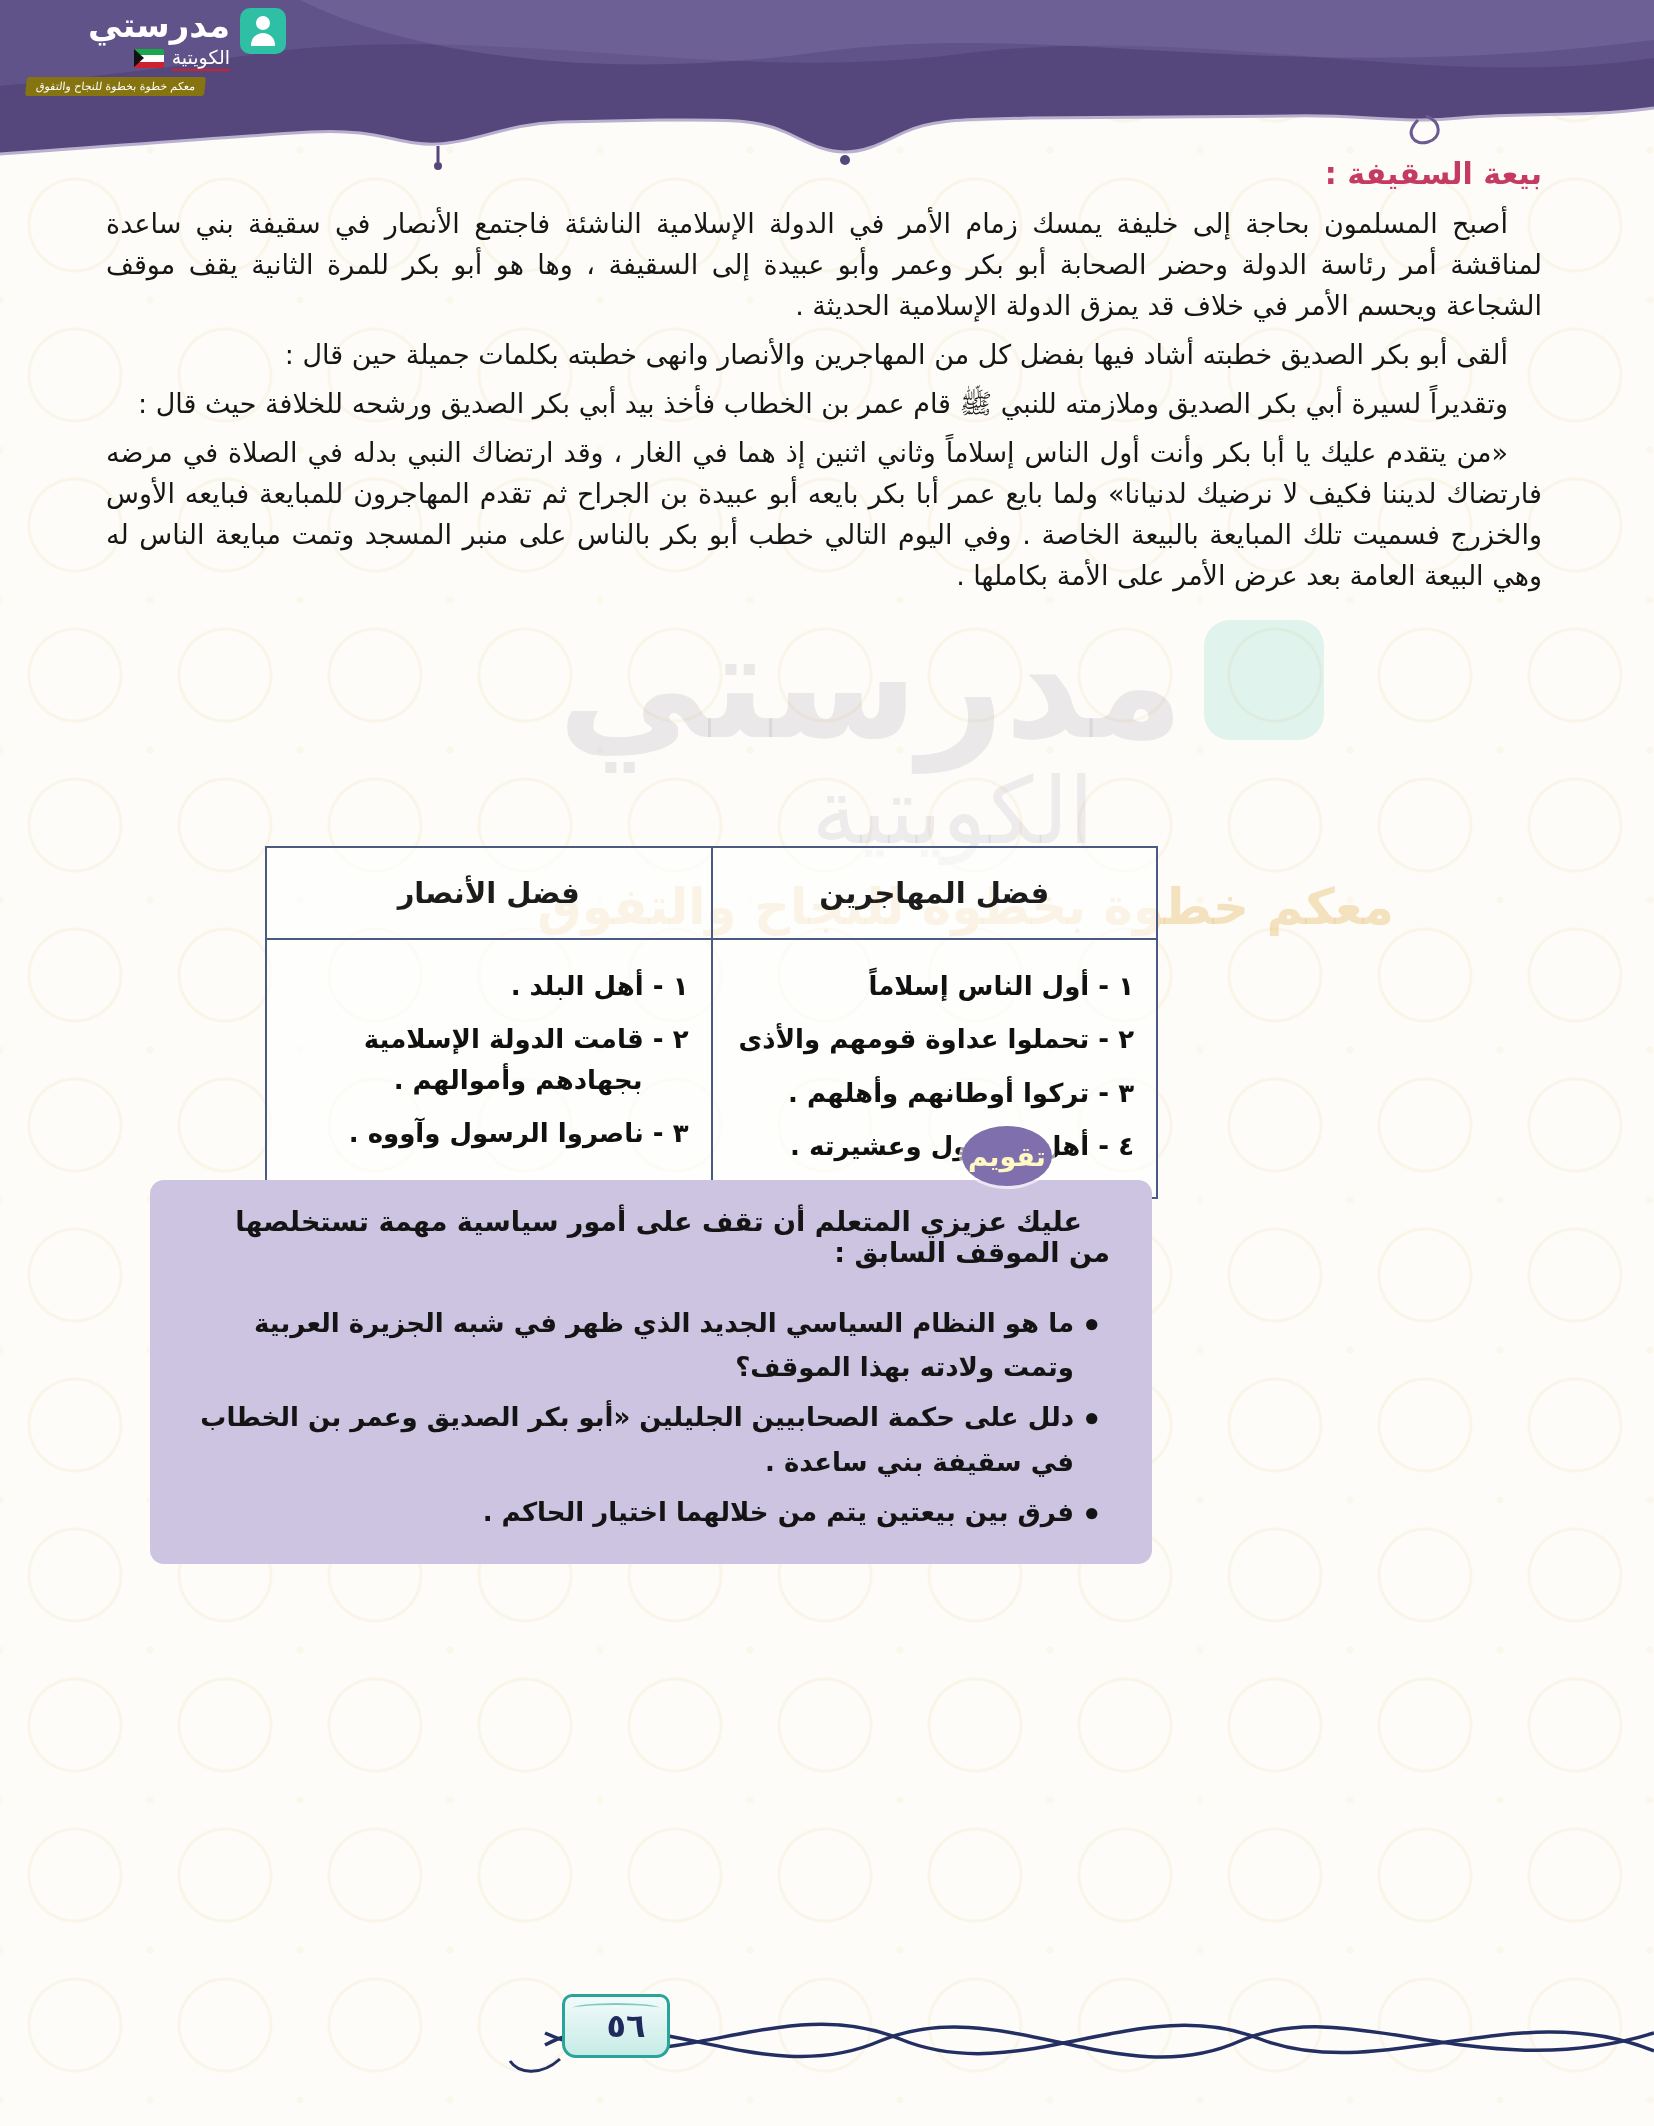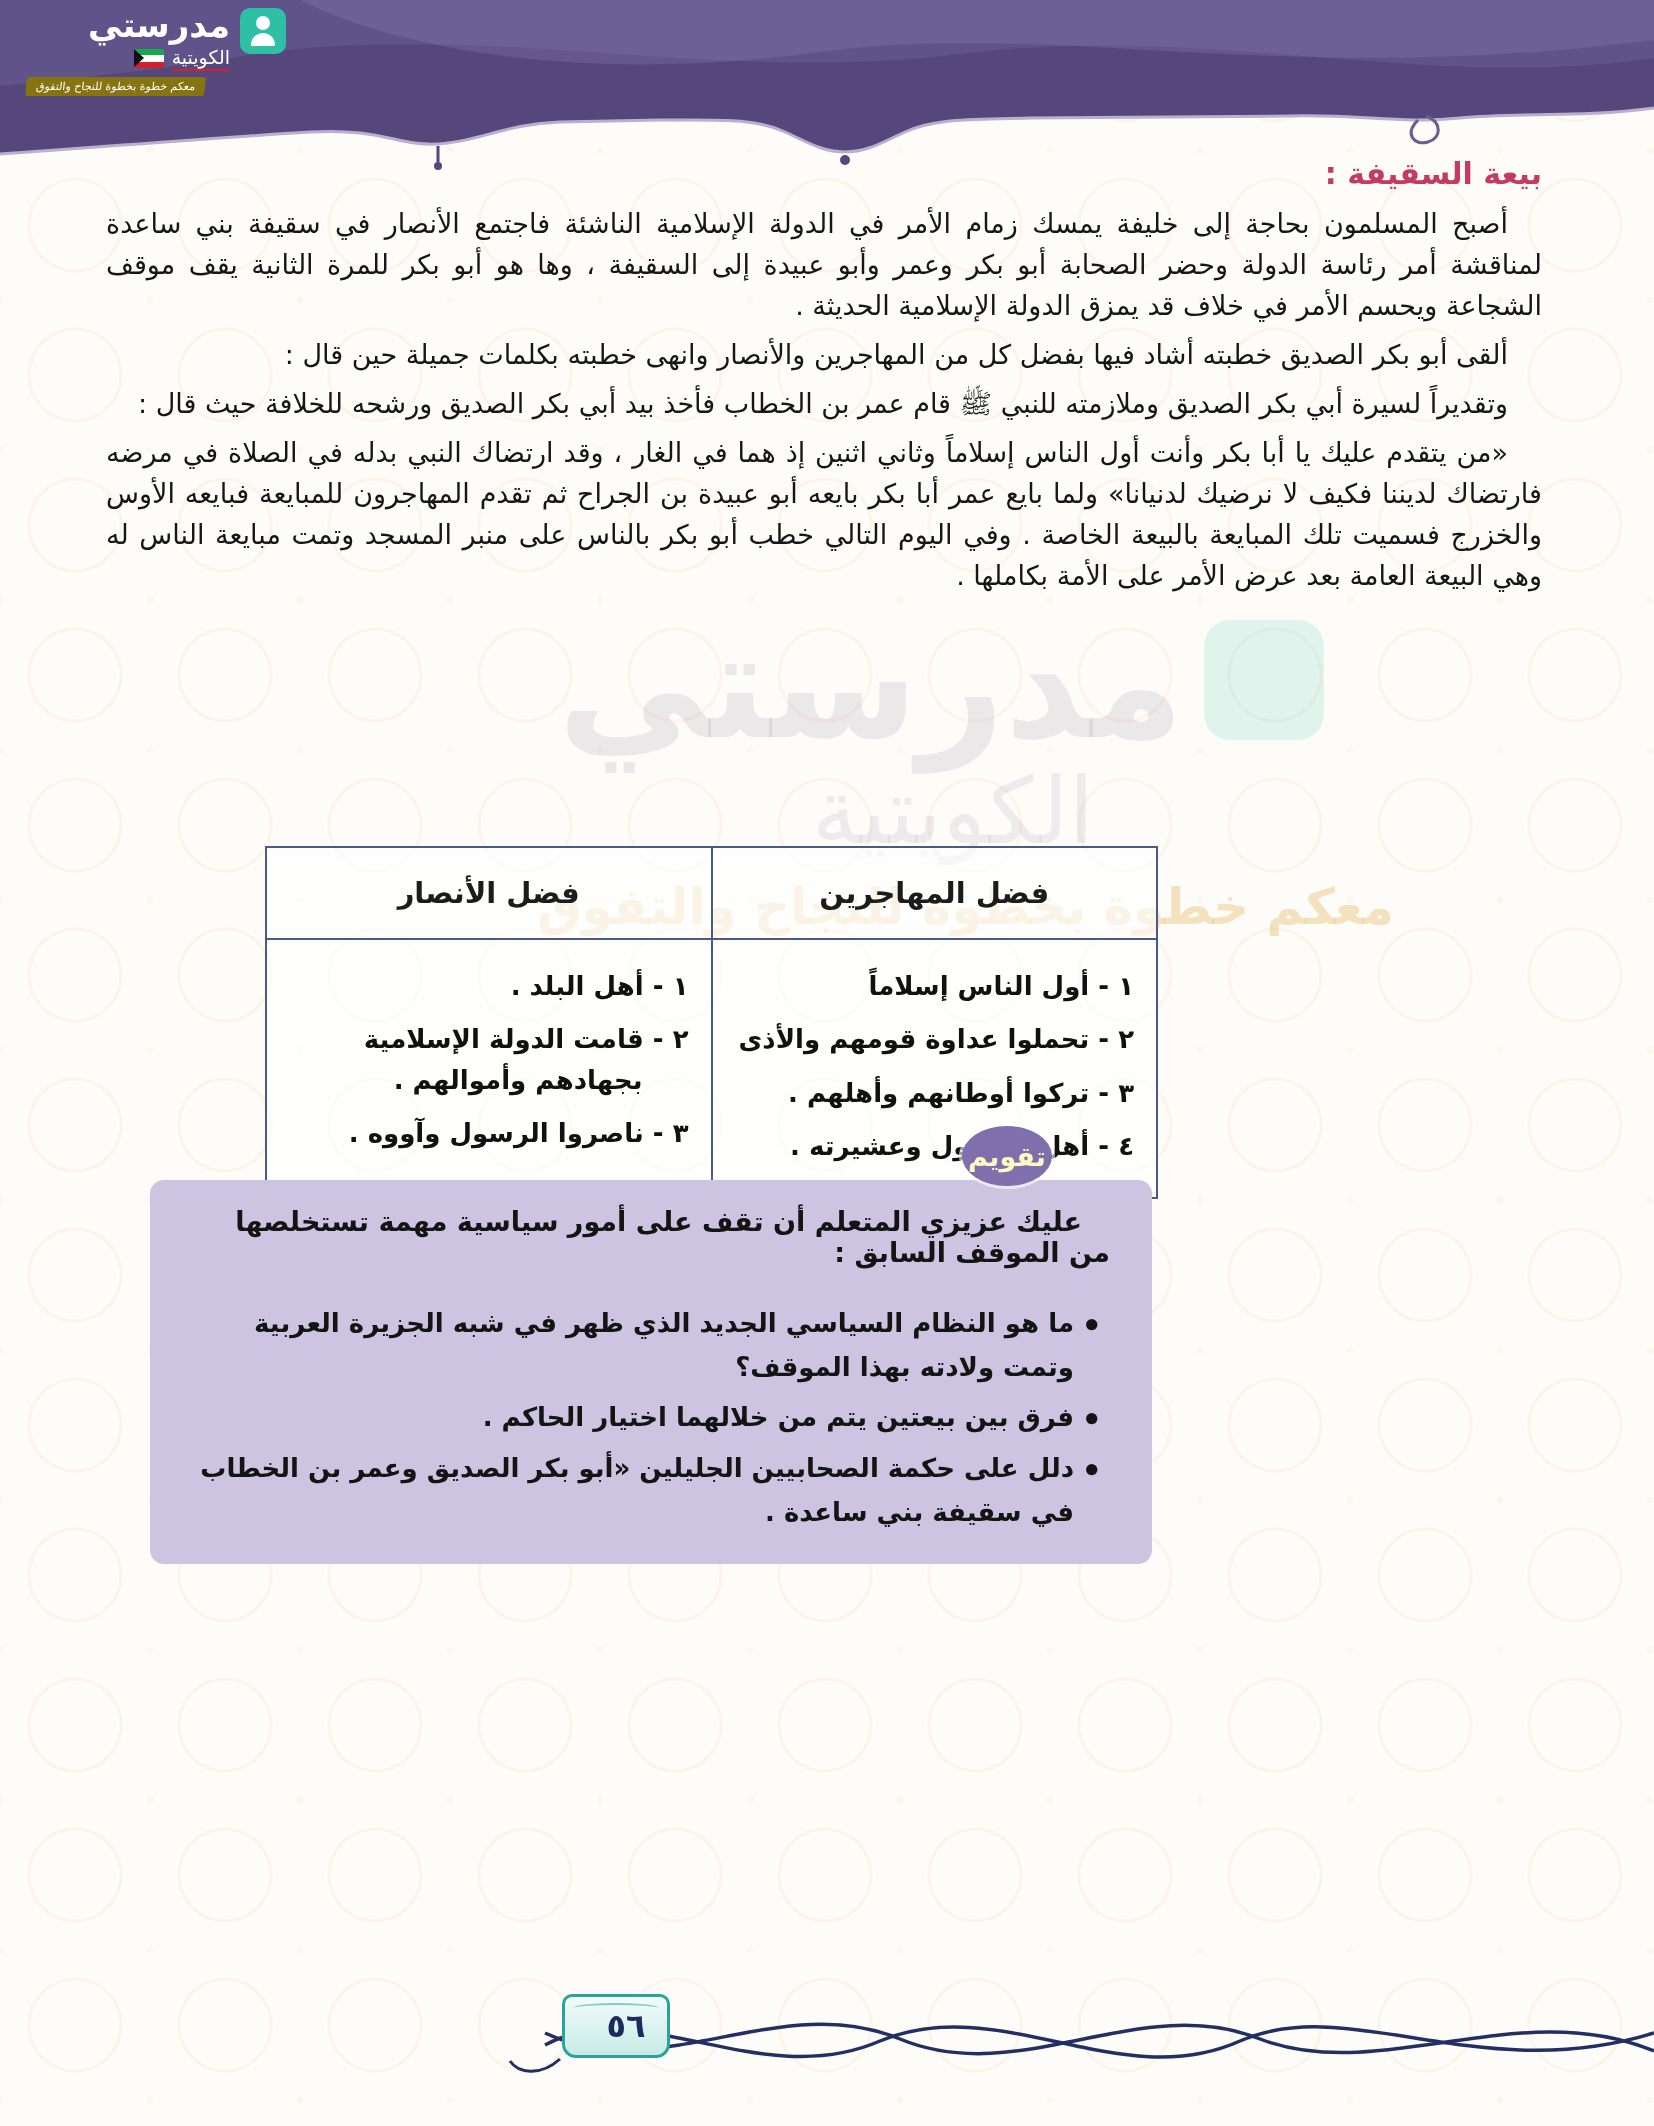--- a/index.html
+++ b/index.html
@@ -168,22 +168,22 @@
         </td>
       </tr>
     </tbody>
   </table>
 
   <div class="eval-badge">تقويم</div>
 
   <section class="eval-box">
     <p class="eval-intro">عليك عزيزي المتعلم أن تقف على أمور سياسية مهمة تستخلصها من الموقف السابق :</p>
     <div class="bullet">ما هو النظام السياسي الجديد الذي ظهر في شبه الجزيرة العربية وتمت ولادته بهذا الموقف؟</div>
+    <div class="bullet">دلل على حكمة الصحابيين الجليلين «أبو بكر الصديق وعمر بن الخطاب في سقيفة بني ساعدة .</div>
     <div class="bullet">فرق بين بيعتين يتم من خلالهما اختيار الحاكم .</div>
-    <div class="bullet">دلل على حكمة الصحابيين الجليلين «أبو بكر الصديق وعمر بن الخطاب في سقيفة بني ساعدة .</div>
   </section>
 
   <svg class="footer-svg" width="1654" height="140" viewBox="0 0 1654 140">
     <path d="M545,70 C640,18 760,118 880,66 C1000,16 1120,120 1240,66 C1350,18 1480,112 1654,58" fill="none" stroke="#232f63" stroke-width="3.5"></path>
     <path d="M545,58 C660,112 780,14 900,64 C1020,114 1140,16 1260,64 C1380,110 1520,20 1654,76" fill="none" stroke="#232f63" stroke-width="3.5"></path>
     <path d="M560,84 C540,102 518,98 510,86" fill="none" stroke="#232f63" stroke-width="3"></path>
   </svg>
 
   <div class="book">
     <span class="page-number">٥٦</span>

